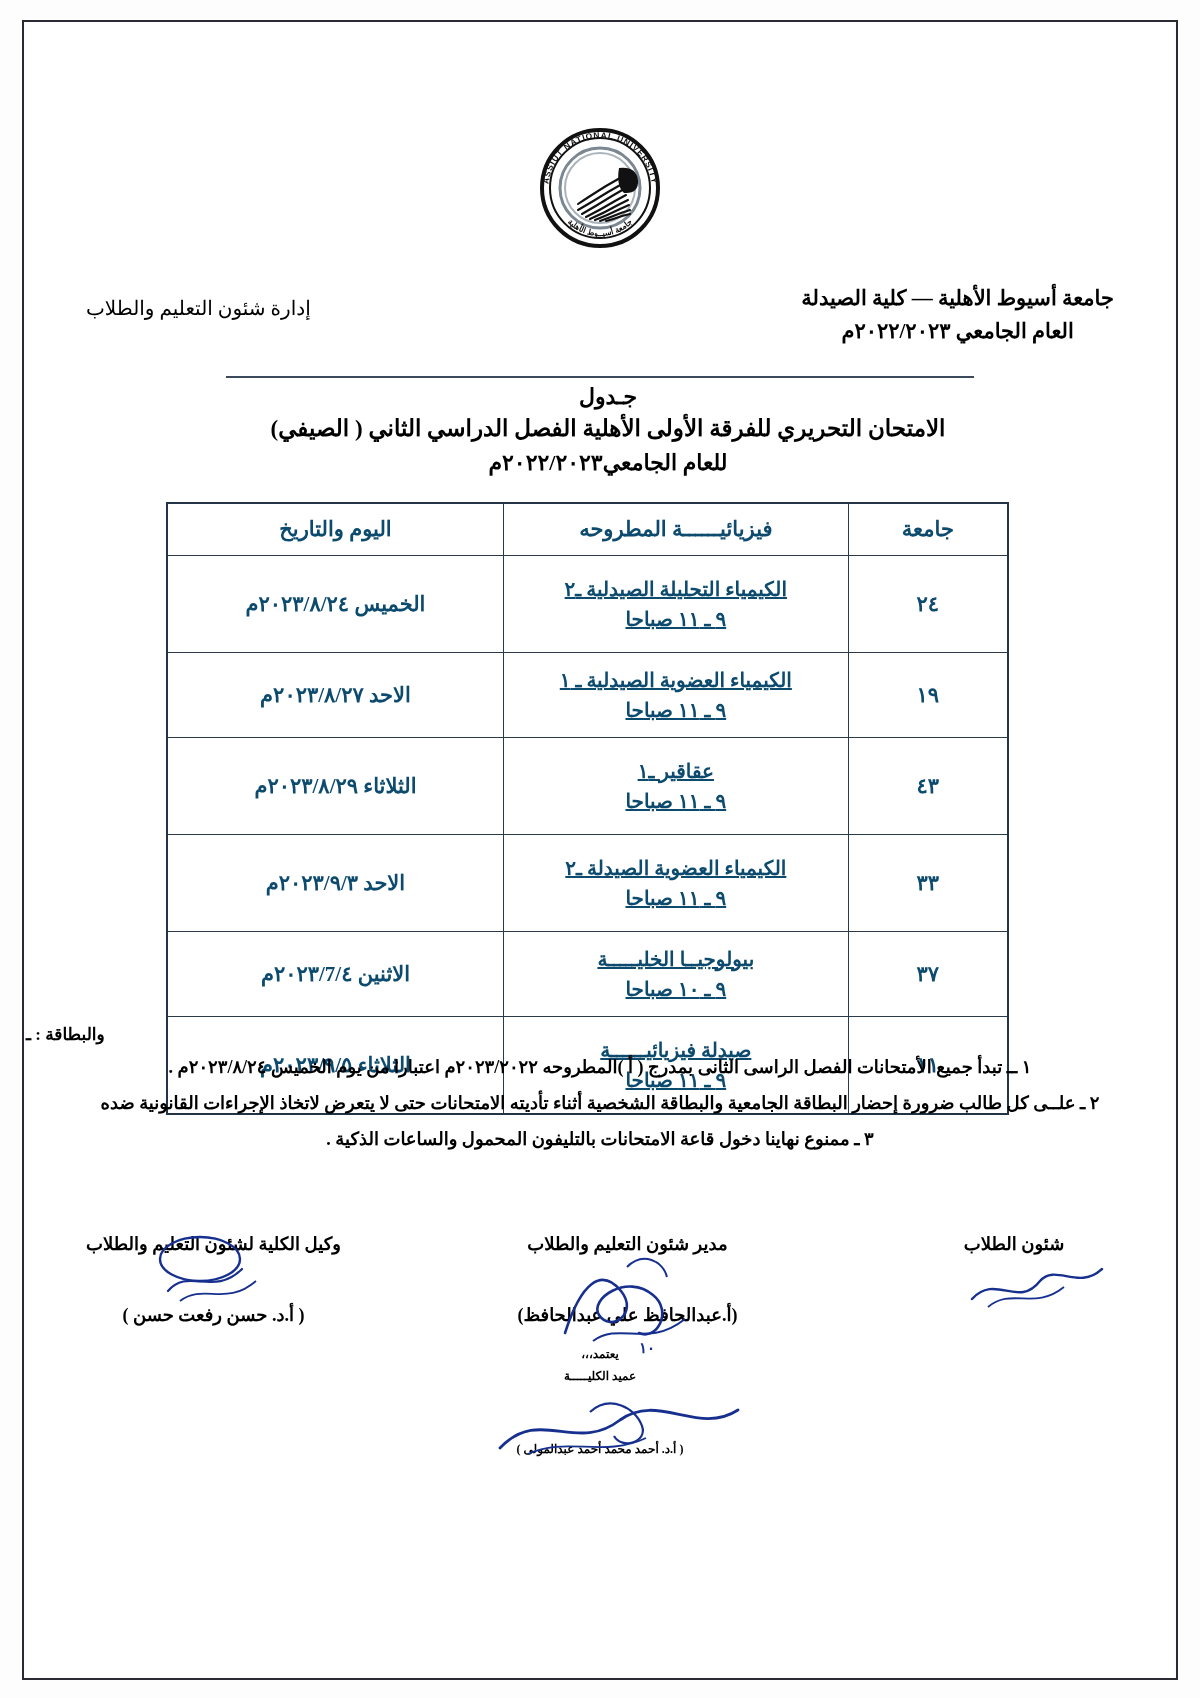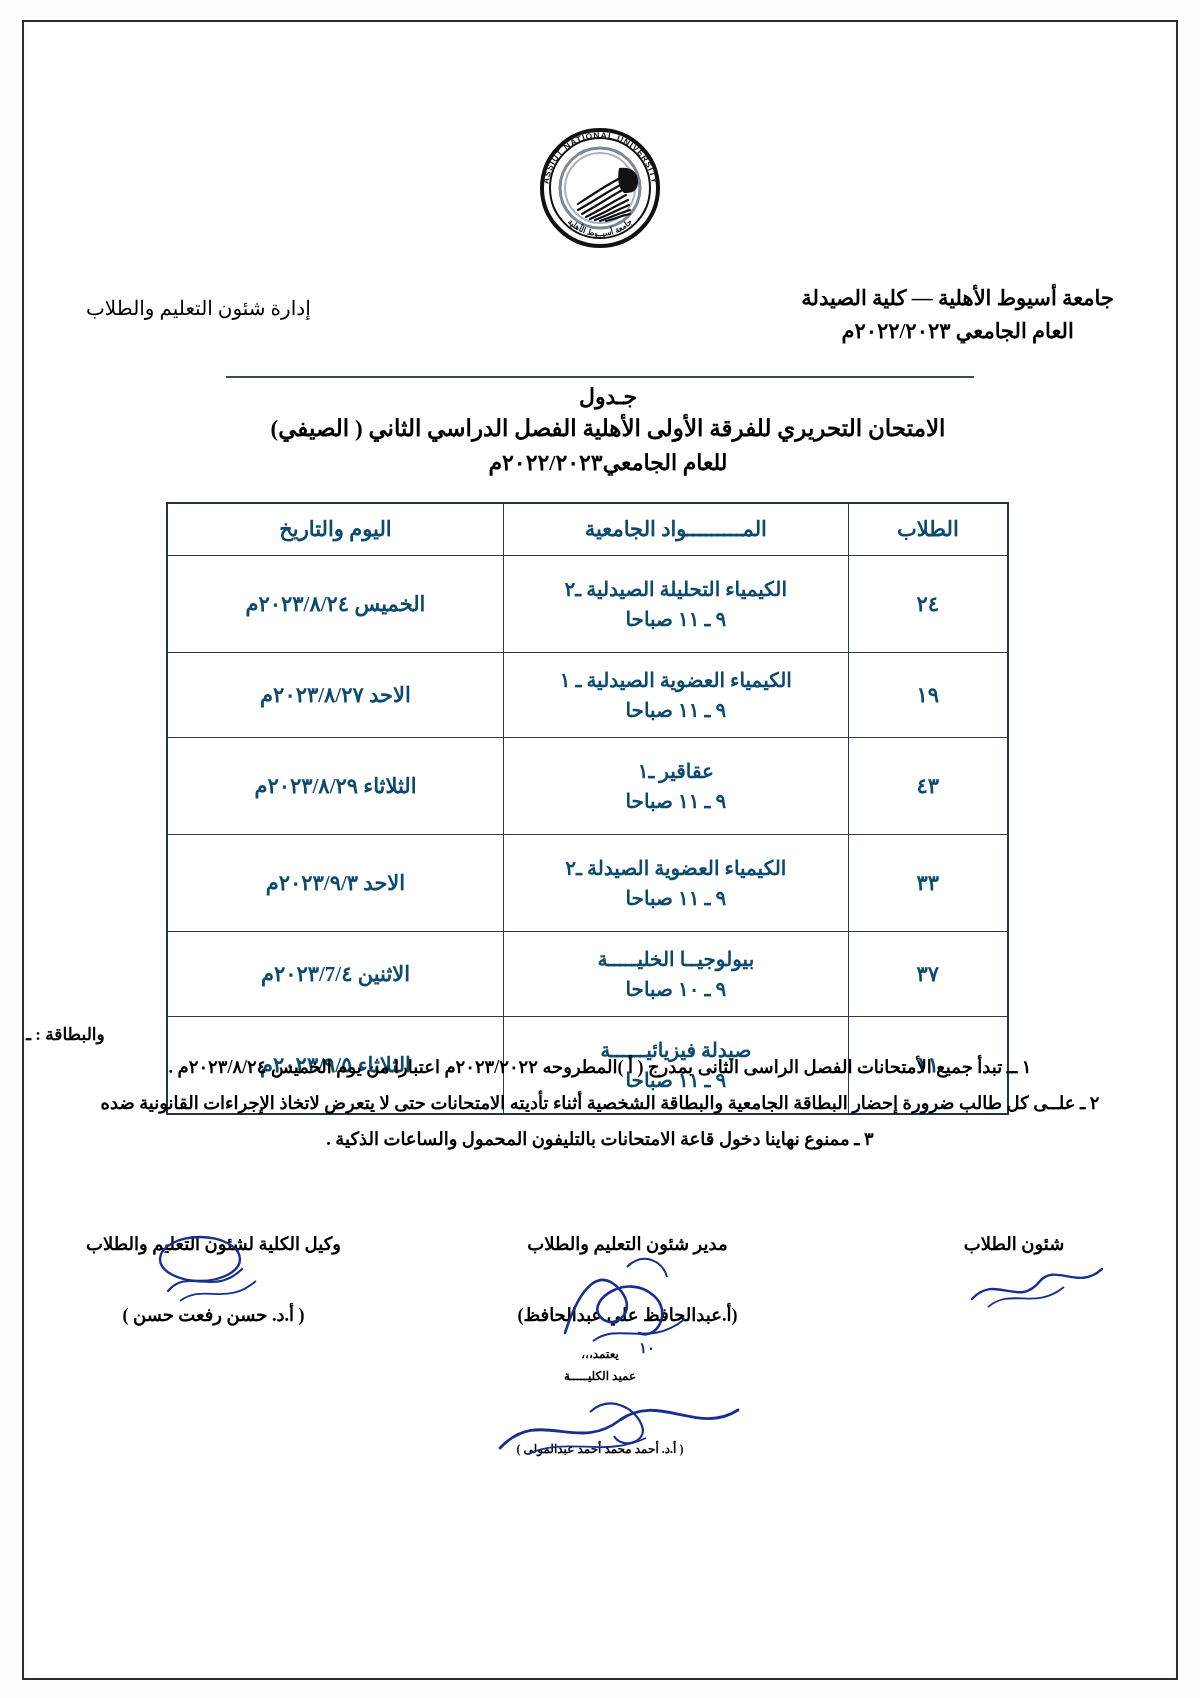--- a/index.html
+++ b/index.html
@@ -93,21 +93,21 @@
   }
   table.sched th{
     font-size:21px;
     padding:13px 4px;
   }
   .col-date{width:40%;}
   .col-subj{width:41%;}
   .col-count{width:19%;}
   td.date-cell{font-size:21px;padding:8px 6px;white-space:nowrap;}
   td.count-cell{font-size:21px;padding:8px 6px;letter-spacing:3px;}
-  td.subj-cell{padding:9px 8px;}
+  td.subj-cell{padding:9px 8px;text-decoration:underline;}
   .subj-name{font-size:20px;line-height:1.5;}
   .subj-time{font-size:20px;line-height:1.55;letter-spacing:1px;}
   tr.r-tall td{height:78px;}
   tr.r-short td{height:66px;}
 
   
   .notes-label{
     position:absolute;top:1000px;left:0;right:60px;
     text-align:left;direction:rtl;font-size:17px;font-weight:bold;
   }
@@ -199,22 +199,22 @@
     <div class="title-block">
       <div class="t-word">جـدول</div>
       <div class="t-main">الامتحان التحريري للفرقة الأولى الأهلية الفصل الدراسي الثاني  ( الصيفي)</div>
       <div class="t-year">للعام الجامعي٢٠٢٢/٢٠٢٣م</div>
     </div>
 
     <div class="tbl-wrap">
       <table class="sched">
         <thead>
           <tr>
-            <th class="col-count">الطلاب</th>
-            <th class="col-subj">المـــــــــواد  الجامعية</th>
+            <th class="col-count">جامعة</th>
+            <th class="col-subj">فيزيائيــــــة  المطروحه</th>
             <th class="col-date">اليوم والتاريخ</th>
           </tr>
         </thead>
         <tbody>
 
           <tr class="r-tall">
             <td class="count-cell">٢٤</td>
             <td class="subj-cell">
               <div class="subj-name">الكيمياء التحليلة الصيدلية ـ٢</div>
               <div class="subj-time">٩  ـ  ١١  صباحا</div>

